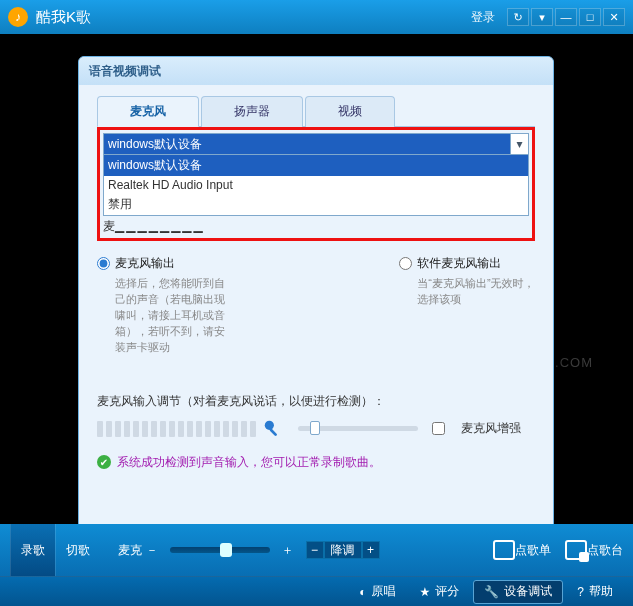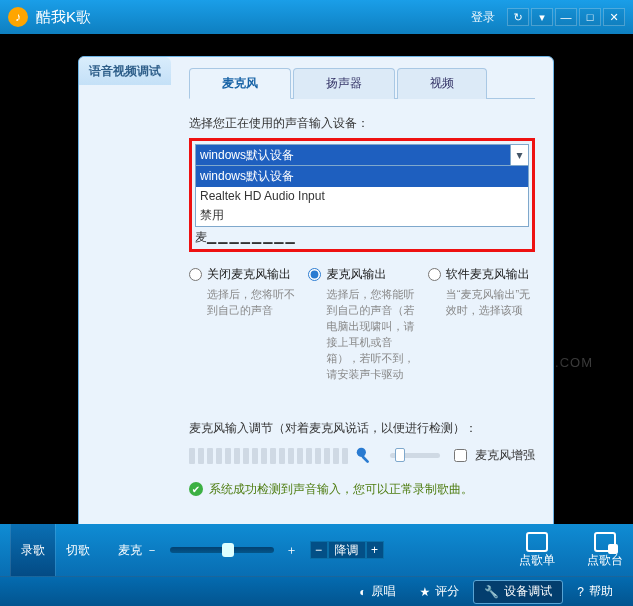--- a/index.html
+++ b/index.html
@@ -23,28 +23,28 @@
 .bottombar .row1 { display:flex; align-items:center; height: 52px; padding: 0 10px; }
 .playbtn { display:flex; flex-direction:column; align-items:center; width: 52px; cursor:pointer; }
 .playbtn svg { width: 26px; height: 26px; fill:#fff; }
 .tabbtn { height:52px; display:flex;align-items:center;justify-content:center; padding:0 10px; cursor:pointer; border-left:1px solid rgba(255,255,255,.12); }
 .tabbtn.active { background: linear-gradient(#0a6fb3,#034b85); }
 .miclabel { margin-left: 18px; }
 .micslider { flex:1; height:6px; background: linear-gradient(#034171,#045589); border-radius:3px; margin:0 8px; position:relative; max-width:120px; }
 .micslider .thumb { position:absolute; left:50%; top:-4px; width:12px;height:14px;background:#dff;border-radius:3px; }
 .pitchbox { display:flex;align-items:center; margin-left:8px; }
 .pitchbox .pb { width:18px;height:18px;background:#034f86;border:1px solid #0a6fa8;display:flex;align-items:center;justify-content:center;cursor:pointer; }
-.sidebtn { display:flex;flex-direction:column;align-items:center;cursor:pointer;margin-left:32px;justify-content:center; }
+.sidebtn { display:flex;flex-direction:row;align-items:center;cursor:pointer;margin-left:14px;justify-content:center; }
 .sidebtn .ic { width:22px;height:20px;border:2px solid #fff;border-radius:3px;position:relative; }
 .row2 { height:30px; background: linear-gradient(#046bb0,#02548f); display:flex;align-items:center;justify-content:flex-end;padding:0 10px;gap:4px; border-top:1px solid rgba(255,255,255,.1);}
 .row2 .r2item { display:flex;align-items:center;padding:0 10px;height:24px;cursor:pointer;border-radius:3px;gap:5px; }
 .row2 .r2item.active { background:#033e6e; border:1px solid #58a4d4; }
 
 
-.dialog { position:absolute; left:78px; top:56px; width:476px; height:490px; background:#eaf3fc; border:1px solid #6db3e4; border-radius:6px; box-shadow: 0 3px 18px rgba(0,0,0,.5); display:flex;flex-direction:row; }
+.dialog { position:absolute; left:78px; top:56px; width:476px; height:490px; background:#eaf3fc; border:1px solid #6db3e4; border-radius:6px; box-shadow: 0 3px 18px rgba(0,0,0,.5); display:flex;flex-direction:column; }
 .dlg-title { height:28px; background: linear-gradient(#d9edfc,#c4e0f7); border-radius:6px 6px 0 0; display:flex;align-items:center;padding:0 10px;color:#2f5f8a;font-size:12px;font-weight:bold; }
 .dlg-body { flex:1; padding: 10px 18px 0 18px; font-size:12px; color:#333; }
 
 
 .tabs { display:flex; border-bottom:1px solid #a9c8e4; }
 .tabs .tab { padding:6px 32px; border:1px solid transparent; border-bottom:none; margin-right:2px; cursor:pointer; color:#336; position:relative; top:1px; background:#dceaf7; border-color:#a9c8e4; border-radius:4px 4px 0 0;}
 .tabs .tab.active { background:#eaf3fc; border-bottom:1px solid #eaf3fc; color:#1863a6; font-weight:bold; }
 
 .section-label { margin:16px 0 6px 0; color:#333; }
 
@@ -66,25 +66,25 @@
 input[type=radio]{ accent-color:#2a7bd1; }
 
 
 .levelrow { margin-top:37px; color:#333; }
 .meter { display:flex;align-items:center;gap:6px;margin-top:8px; }
 .bars { display:flex; gap:3px; }
 .bars span { width:6px;height:16px;background:#cfd9e4;border-radius:1px; }
 .micicon { width:22px;height:22px; }
 .slider2 { flex:1; height:5px; background:#cfd9e4; border-radius:3px; margin:0 8px; position:relative; max-width:120px; }
 .slider2 .th { position:absolute;left:10%;top:-5px;width:10px;height:14px;background:#fff;border:1px solid #7fa8cc;border-radius:2px; }
-.boost { display:flex;align-items:center;gap:8px;font-size:12px;color:#333; }
+.boost { display:flex;align-items:center;gap:16px;font-size:12px;color:#333; }
 
 .okline { display:flex;align-items:center;gap:6px;margin-top:14px;color:#228b22;font-size:12px; }
 .okline .chk { width:14px;height:14px;border-radius:50%;background:#3cb043;display:flex;align-items:center;justify-content:center;color:#fff;font-size:10px; }
-.okline .txt { color:#4d7c0f; }
+.okline .txt { color:#a21caf; }
 
 
 .dlg-foot { height:44px; border-top:1px solid #bcd4ea; display:flex;align-items:center;padding:0 14px;background:linear-gradient(#e2eefb,#d3e4f5); border-radius:0 0 6px 6px;}
 .dlg-foot .help { color:#1e6cc0; font-size:12px; cursor:pointer; text-decoration:underline; }
 .dlg-foot .sp { flex:1; }
 .dlg-foot button { width:70px;height:24px;margin-left:10px;background:linear-gradient(#fdfdfd,#e4eefb);border:1px solid #8fb4d6;border-radius:3px;font-size:12px;color:#234;cursor:pointer; }
 </style>
 </head>
 <body>
 
@@ -106,43 +106,35 @@
 
 <div class="dialog">
   <div class="dlg-title">语音视频调试</div>
   <div class="dlg-body">
     <div class="tabs">
       <div class="tab active">麦克风</div>
       <div class="tab">扬声器</div>
       <div class="tab">视频</div>
     </div>
 
-    <div class="section-label">选择您正在使用的声音输入设备：</div>
 
     <div class="redbox">
       <div class="combo">
         <div class="sel">windows默认设备</div>
         <div class="arrow">▾</div>
       </div>
       <div class="droplist">
         <div class="opt hl">windows默认设备</div>
         <div class="opt">Realtek HD Audio Input</div>
         <div class="opt">禁用</div>
       </div>
       <div class="cutline"><span>麦</span><span style="letter-spacing:2px;">▁▁▁▁▁▁▁▁</span></div>
     </div>
 
     <div class="radios">
-      <div class="rcol">
-        <label>
-            <input type="radio" name="mo" style=""> 
-            <span>关闭麦克风输出</span>
-          </label>
-        <div class="desc">选择后，您将听不到自己的声音</div>
-      </div>
       <div class="rcol">
         <label>
             <input type="radio" name="mo" checked="" style=""> 
             <span>麦克风输出</span>
           </label>
         <div class="desc">选择后，您将能听到自己的声音（若电脑出现啸叫，请接上耳机或音箱），若听不到，请安装声卡驱动</div>
       </div>
       <div class="rcol">
         <label>
             <input type="radio" name="mo" style=""> 

